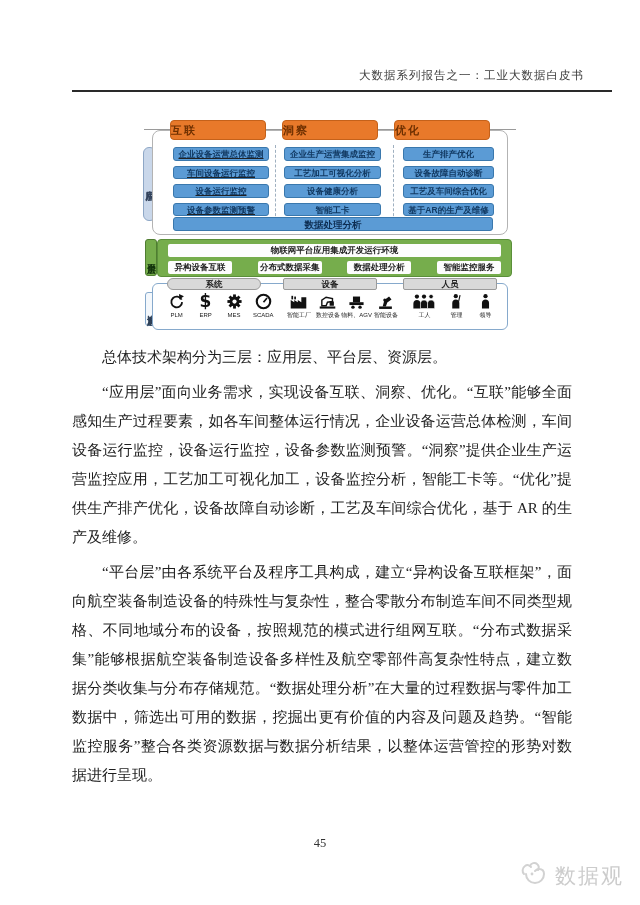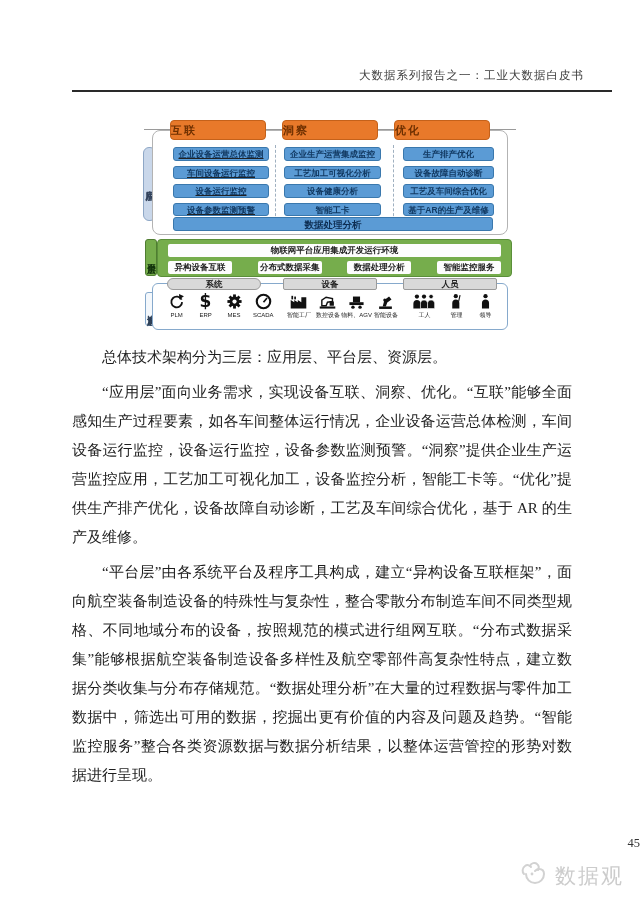--- a/index.html
+++ b/index.html
@@ -90,21 +90,21 @@
   .res-item { width:27px; display:flex; flex-direction:column; align-items:center; }
   .res-item svg { display:block; }
   .res-label { font-size:6.5px; color:#222; margin-top:1px; white-space:nowrap; transform:scale(.92); }
   
   .body-text {
     position:absolute; top:343px; left:72px; width:500px;
     font-size:15px; line-height:29px; text-align:justify; color:#1e1e1e;
   }
   .body-text p { text-indent:2em; margin-bottom:6px; }
   
-  .page-number { position:absolute; top:836px; left:0; width:100%; text-align:right; font-size:12.5px; color:#333; }
+  .page-number { position:absolute; top:836px; left:0; width:100%; text-align:center; font-size:12.5px; color:#333; }
   .brand-logo {
     position:absolute; top:860px; right:16px; display:flex; align-items:center; gap:5px;
     color:#cccccc; font-size:21px; font-weight:normal; font-family:"Liberation Sans", sans-serif;
     letter-spacing:2px;
   }
 </style>
 </head>
 <body>
 
 <div class="page">

